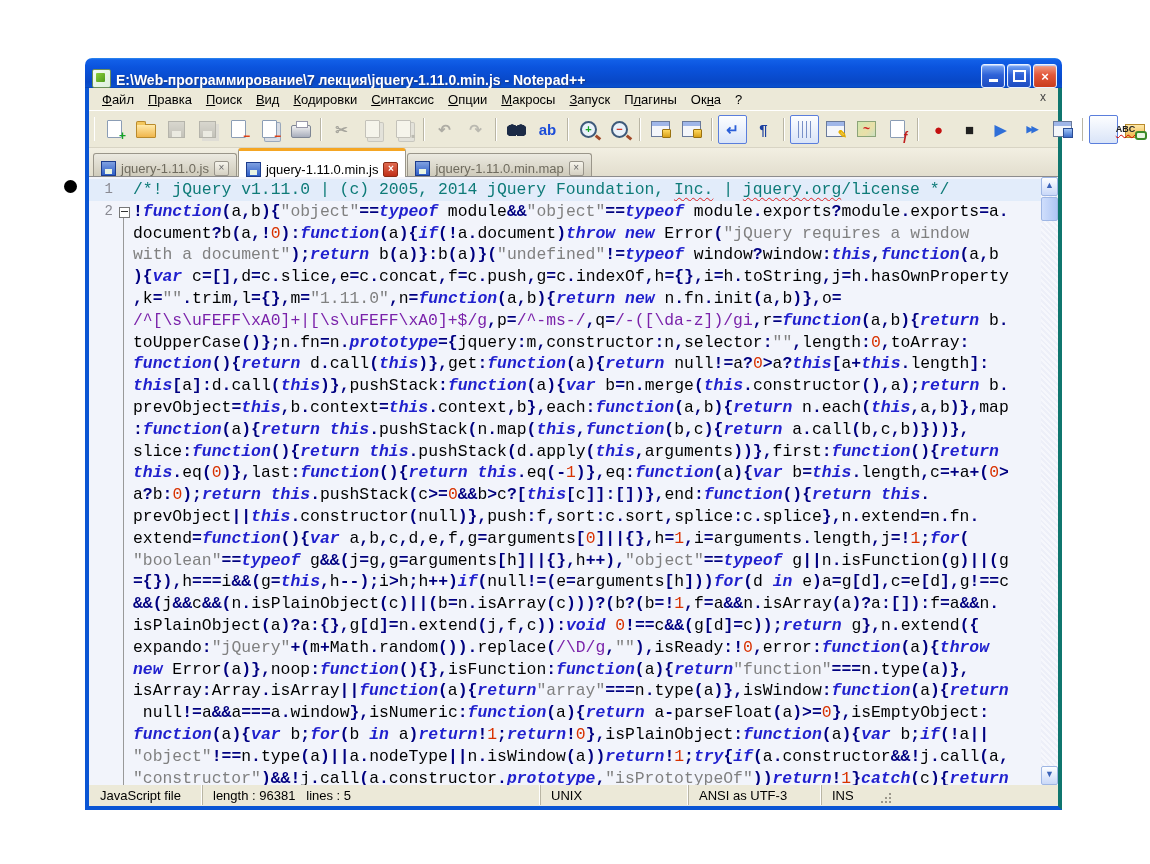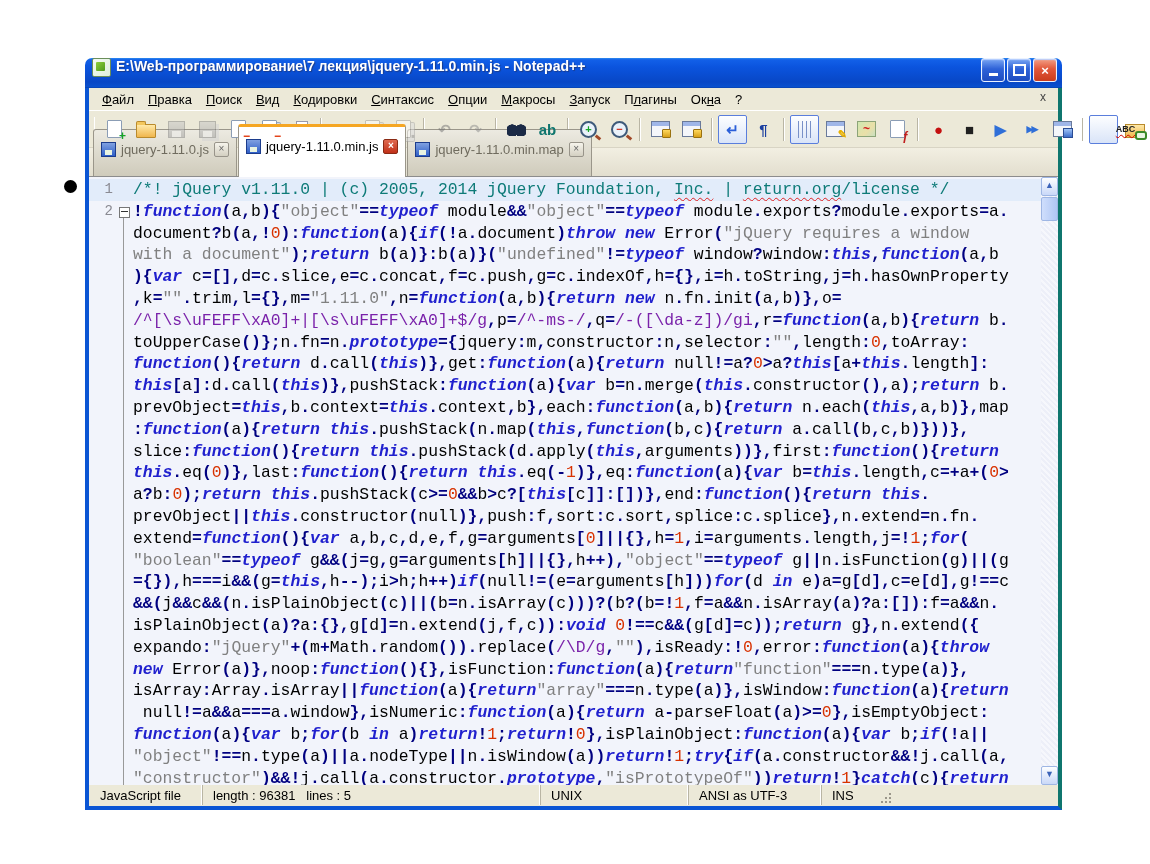--- a/index.html
+++ b/index.html
@@ -2,21 +2,21 @@
 <html style="--background: #F2F4FB; --currentLine: #E2ECFA; --lineNumber: #8A8A92; --foldLine: #999999; --comment: #0E7B78; --keyword: #2020CE; --string: #808080; --number: #D83200; --operator: #000080; --regex: #7A22AA;"><head>
 <meta charset="utf-8">
 <style>
   html,body{margin:0;padding:0}
   body{width:1150px;height:864px;background:#ffffff;position:relative;overflow:hidden;
        font-family:"Liberation Sans",sans-serif}
   .bullet{position:absolute;left:64px;top:180px;width:13px;height:13px;border-radius:50%;background:#000}
 
   
   .window{position:absolute;left:85px;top:58px;width:977px;height:748px}
-  .titlebar{height:30px;border-radius:7px 7px 0 0;display:flex;align-items:flex-start;padding:0 5px;
+  .titlebar{height:30px;border-radius:7px 7px 0 0;display:flex;align-items:flex-end;padding:0 5px;
     background:linear-gradient(180deg,#2E8CF0 0%,#1260E8 6%,#0B54DE 30%,#0847C6 80%,#0A50CE 96%,#063FA8 100%);}
   .appicon{width:17px;height:17px;margin:0 5px 0 2px;background:linear-gradient(135deg,#F4FBF4,#DDEFDC);
     border:1px solid #6B8E5A;border-radius:2px;position:relative}
   .appicon::after{content:"";position:absolute;left:3px;top:3px;width:9px;height:9px;
     background:linear-gradient(135deg,#8CCF3C,#4E9A1C);border-radius:1px}
   .title{color:#fff;font-weight:bold;font-size:14px;text-shadow:1px 1px 1px #1B3C8A;white-space:nowrap;
     overflow:hidden;flex:1}
   .winbtns{display:flex;gap:2px}
   .wbtn{width:22px;height:22px;border-radius:3px;border:1px solid #EAF2FF;color:#fff;
     font-size:13px;font-weight:bold;display:flex;align-items:center;justify-content:center;
@@ -83,21 +83,21 @@
   .s-map .g{font-size:12px}
   .s-abc .g{font-size:9px;letter-spacing:0;text-decoration:underline wavy #D00000;text-underline-offset:2px}
   .s-folderlink{width:18px;height:12px;background:linear-gradient(#FFE9A8,#F0B64C);
     border:1px solid #B98A2C;position:relative;margin-top:4px}
   .s-folderlink::after{content:"";position:absolute;right:-3px;bottom:-3px;width:8px;height:5px;
     border:2px solid #3A8A28;border-radius:3px;background:#E8F4E0}
 
   
   .tabbar{height:28px;display:flex;align-items:flex-end;padding:0 0 0 4px;border-bottom:1px solid #8C8C8C;
     background:linear-gradient(#F2EFE2,#E2DECE)}
-  .tab{display:flex;align-items:flex-start;gap:5px;height:22px;padding:12px 7px;margin-right:1px;
+  .tab{display:flex;align-items:flex-end;gap:5px;height:22px;padding:0 7px;margin-right:1px;
     border:1px solid #9A968A;border-bottom:none;border-radius:3px 3px 0 0;font-size:13px;color:#6F6B5E;
     background:linear-gradient(#ECEAE1,#CFCBBB)}
   .tab.active{height:26px;background:#fff;color:#000;border-top:3px solid #F5A623;margin-bottom:-1px;z-index:2}
   .tabicon{width:13px;height:13px;background:linear-gradient(#7FA0E0,#2F5FC8);border:1px solid #1C3C8C;position:relative}
   .tabicon::after{content:"";position:absolute;left:3px;bottom:1px;width:7px;height:5px;background:#E9F4E2}
   .tclose{width:13px;height:13px;border:1px solid #98948A;border-radius:2px;font-size:10px;line-height:11px;
     text-align:center;color:#666;background:linear-gradient(#F6F4EC,#D4D0C2)}
   .tab.active .tclose{color:#fff;background:linear-gradient(#E06A50,#C03018);border-color:#8A2A14;font-weight:bold}
 
   
@@ -232,21 +232,21 @@
             <span class="icn">
               <span class="g" style="color: rgb(138, 138, 138);">↷</span>
             </span>
           </span>
           <span class="tsep"></span>
           <span class="tbtn">
             <span class="icn s-binoculars"></span>
           </span>
           <span class="tbtn">
             <span class="icn">
-              <span class="g" style="color: #0f766e;">ab</span>
+              <span class="g" style="color: #1d4ed8;">ab</span>
             </span>
           </span>
           <span class="tsep"></span>
           <span class="tbtn">
             <span class="icn s-magnifier">
               <span class="g" style="color: rgb(24, 164, 40);">+</span>
             </span>
           </span>
           <span class="tbtn">
             <span class="icn s-magnifier">
@@ -338,21 +338,21 @@
           <span class="tclose">×</span>
         </div>
         <div class="tab">
           <span class="tabicon"></span>
           <span>jquery-1.11.0.min.map</span>
           <span class="tclose">×</span>
         </div>
       </div>
     <div class="editor">
       <div class="codewrap">
-          <div class="crow cur"><span class="lnum">1</span><span class="fold"></span><span class="ct"><span class="cm">/*! jQuery v1.11.0 | (c) 2005, 2014 jQuery Foundation, <span class="ms">Inc.</span> | <span class="ms">return.org</span>/license */</span></span></div>
+          <div class="crow cur"><span class="lnum">1</span><span class="fold"></span><span class="ct"><span class="cm">/*! jQuery v1.11.0 | (c) 2005, 2014 jQuery Foundation, <span class="ms">Inc.</span> | <span class="ms">jquery.org</span>/license */</span></span></div>
           <div class="crow"><span class="lnum">2</span><span class="fold fhalf"><span class="fbox"></span></span><span class="ct"><span class="op">!</span><span class="kw">function</span><span class="op">(</span>a<span class="op">,</span>b<span class="op">)</span><span class="op">{</span><span class="st">"object"</span><span class="op">=</span><span class="op">=</span><span class="kw">typeof</span> module<span class="op">&amp;</span><span class="op">&amp;</span><span class="st">"object"</span><span class="op">=</span><span class="op">=</span><span class="kw">typeof</span> module<span class="op">.</span>exports<span class="op">?</span>module<span class="op">.</span>exports<span class="op">=</span>a<span class="op">.</span></span></div>
           <div class="crow"><span class="lnum"></span><span class="fold fline"></span><span class="ct">document<span class="op">?</span>b<span class="op">(</span>a<span class="op">,</span><span class="op">!</span><span class="nu">0</span><span class="op">)</span><span class="op">:</span><span class="kw">function</span><span class="op">(</span>a<span class="op">)</span><span class="op">{</span><span class="kw">if</span><span class="op">(</span><span class="op">!</span>a<span class="op">.</span>document<span class="op">)</span><span class="kw">throw</span> <span class="kw">new</span> Error<span class="op">(</span><span class="st">"jQuery requires a window</span></span></div>
           <div class="crow"><span class="lnum"></span><span class="fold fline"></span><span class="ct"><span class="st">with a document"</span><span class="op">)</span><span class="op">;</span><span class="kw">return</span> b<span class="op">(</span>a<span class="op">)</span><span class="op">}</span><span class="op">:</span>b<span class="op">(</span>a<span class="op">)</span><span class="op">}</span><span class="op">(</span><span class="st">"undefined"</span><span class="op">!</span><span class="op">=</span><span class="kw">typeof</span> window<span class="op">?</span>window<span class="op">:</span><span class="kw">this</span><span class="op">,</span><span class="kw">function</span><span class="op">(</span>a<span class="op">,</span>b</span></div>
           <div class="crow"><span class="lnum"></span><span class="fold fline"></span><span class="ct"><span class="op">)</span><span class="op">{</span><span class="kw">var</span> c<span class="op">=</span><span class="op">[</span><span class="op">]</span><span class="op">,</span>d<span class="op">=</span>c<span class="op">.</span>slice<span class="op">,</span>e<span class="op">=</span>c<span class="op">.</span>concat<span class="op">,</span>f<span class="op">=</span>c<span class="op">.</span>push<span class="op">,</span>g<span class="op">=</span>c<span class="op">.</span>indexOf<span class="op">,</span>h<span class="op">=</span><span class="op">{</span><span class="op">}</span><span class="op">,</span>i<span class="op">=</span>h<span class="op">.</span>toString<span class="op">,</span>j<span class="op">=</span>h<span class="op">.</span>hasOwnProperty</span></div>
           <div class="crow"><span class="lnum"></span><span class="fold fline"></span><span class="ct"><span class="op">,</span>k<span class="op">=</span><span class="st">""</span><span class="op">.</span>trim<span class="op">,</span>l<span class="op">=</span><span class="op">{</span><span class="op">}</span><span class="op">,</span>m<span class="op">=</span><span class="st">"1.11.0"</span><span class="op">,</span>n<span class="op">=</span><span class="kw">function</span><span class="op">(</span>a<span class="op">,</span>b<span class="op">)</span><span class="op">{</span><span class="kw">return</span> <span class="kw">new</span> n<span class="op">.</span>fn<span class="op">.</span>init<span class="op">(</span>a<span class="op">,</span>b<span class="op">)</span><span class="op">}</span><span class="op">,</span>o<span class="op">=</span></span></div>
           <div class="crow"><span class="lnum"></span><span class="fold fline"></span><span class="ct"><span class="re">/^[\s\uFEFF\xA0]+|[\s\uFEFF\xA0]+$/g</span><span class="op">,</span>p<span class="op">=</span><span class="re">/^-ms-/</span><span class="op">,</span>q<span class="op">=</span><span class="re">/-([\da-z])/gi</span><span class="op">,</span>r<span class="op">=</span><span class="kw">function</span><span class="op">(</span>a<span class="op">,</span>b<span class="op">)</span><span class="op">{</span><span class="kw">return</span> b<span class="op">.</span></span></div>
           <div class="crow"><span class="lnum"></span><span class="fold fline"></span><span class="ct">toUpperCase<span class="op">(</span><span class="op">)</span><span class="op">}</span><span class="op">;</span>n<span class="op">.</span>fn<span class="op">=</span>n<span class="op">.</span><span class="kw">prototype</span><span class="op">=</span><span class="op">{</span>jquery<span class="op">:</span>m<span class="op">,</span>constructor<span class="op">:</span>n<span class="op">,</span>selector<span class="op">:</span><span class="st">""</span><span class="op">,</span>length<span class="op">:</span><span class="nu">0</span><span class="op">,</span>toArray<span class="op">:</span></span></div>
           <div class="crow"><span class="lnum"></span><span class="fold fline"></span><span class="ct"><span class="kw">function</span><span class="op">(</span><span class="op">)</span><span class="op">{</span><span class="kw">return</span> d<span class="op">.</span>call<span class="op">(</span><span class="kw">this</span><span class="op">)</span><span class="op">}</span><span class="op">,</span>get<span class="op">:</span><span class="kw">function</span><span class="op">(</span>a<span class="op">)</span><span class="op">{</span><span class="kw">return</span> null<span class="op">!</span><span class="op">=</span>a<span class="op">?</span><span class="nu">0</span><span class="op">&gt;</span>a<span class="op">?</span><span class="kw">this</span><span class="op">[</span>a<span class="op">+</span><span class="kw">this</span><span class="op">.</span>length<span class="op">]</span><span class="op">:</span></span></div>
           <div class="crow"><span class="lnum"></span><span class="fold fline"></span><span class="ct"><span class="kw">this</span><span class="op">[</span>a<span class="op">]</span><span class="op">:</span>d<span class="op">.</span>call<span class="op">(</span><span class="kw">this</span><span class="op">)</span><span class="op">}</span><span class="op">,</span>pushStack<span class="op">:</span><span class="kw">function</span><span class="op">(</span>a<span class="op">)</span><span class="op">{</span><span class="kw">var</span> b<span class="op">=</span>n<span class="op">.</span>merge<span class="op">(</span><span class="kw">this</span><span class="op">.</span>constructor<span class="op">(</span><span class="op">)</span><span class="op">,</span>a<span class="op">)</span><span class="op">;</span><span class="kw">return</span> b<span class="op">.</span></span></div>
           <div class="crow"><span class="lnum"></span><span class="fold fline"></span><span class="ct">prevObject<span class="op">=</span><span class="kw">this</span><span class="op">,</span>b<span class="op">.</span>context<span class="op">=</span><span class="kw">this</span><span class="op">.</span>context<span class="op">,</span>b<span class="op">}</span><span class="op">,</span>each<span class="op">:</span><span class="kw">function</span><span class="op">(</span>a<span class="op">,</span>b<span class="op">)</span><span class="op">{</span><span class="kw">return</span> n<span class="op">.</span>each<span class="op">(</span><span class="kw">this</span><span class="op">,</span>a<span class="op">,</span>b<span class="op">)</span><span class="op">}</span><span class="op">,</span>map</span></div>

